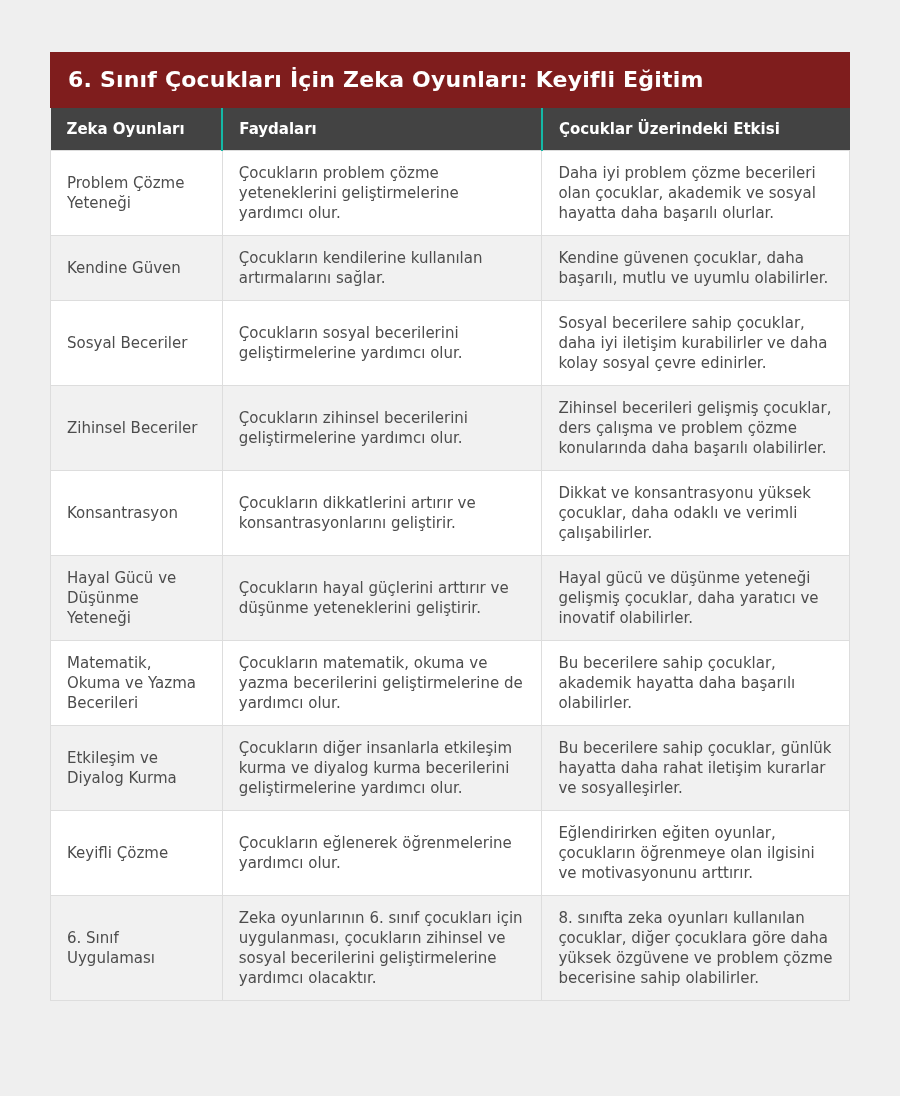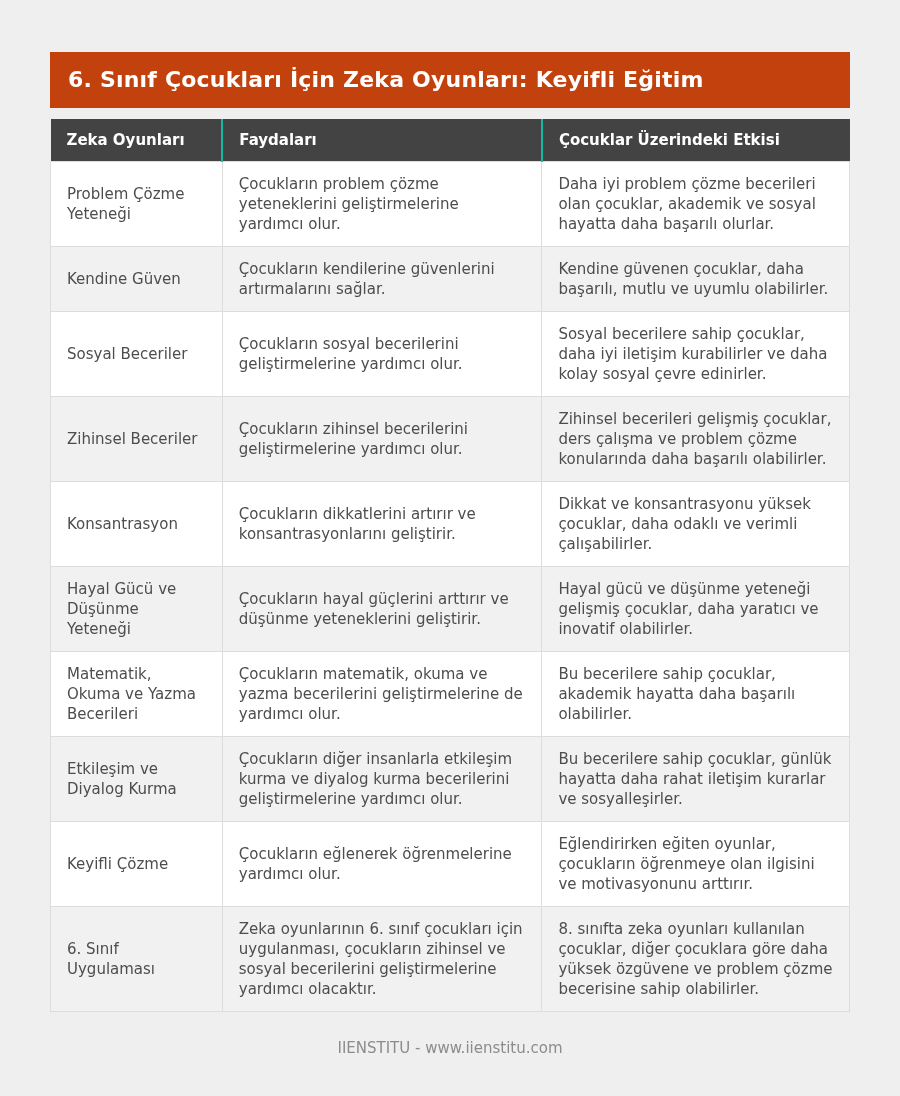--- a/index.html
+++ b/index.html
@@ -7,27 +7,27 @@
     width: 900px;
     background: #efefef;
     font-family: "DejaVu Sans", "Liberation Sans", sans-serif;
   }
   .page {
     width: 900px;
     min-height: 1096px;
     padding: 52px 50px 40px 50px;
   }
   .title-bar {
-    background: #c2410c;
+    background: #7f1d1d;
     color: #ffffff;
     font-size: 22px;
     font-weight: bold;
     line-height: 28px;
     padding: 14px 18px;
-    margin-bottom: 11px;
+    margin-bottom: 0;
     letter-spacing: 0.2px;
   }
   table {
     width: 100%;
     border-collapse: collapse;
     table-layout: fixed;
     padding-left: 44px;
   }
   col.c1 { width: 21.5%; }
   col.c2 { width: 40%; }
@@ -81,21 +81,21 @@
       </tr>
     </thead>
     <tbody id="table-body">
         <tr>
           <td>Problem Çözme Yeteneği</td>
           <td>Çocukların problem çözme yeteneklerini geliştirmelerine yardımcı olur.</td>
           <td>Daha iyi problem çözme becerileri olan çocuklar, akademik ve sosyal hayatta daha başarılı olurlar.</td>
         </tr>
         <tr>
           <td>Kendine Güven</td>
-          <td>Çocukların kendilerine güvenlerini artırmalarını sağlar.</td>
+          <td>Çocukların kendilerine kullanılan artırmalarını sağlar.</td>
           <td>Kendine güvenen çocuklar, daha başarılı, mutlu ve uyumlu olabilirler.</td>
         </tr>
         <tr>
           <td>Sosyal Beceriler</td>
           <td>Çocukların sosyal becerilerini geliştirmelerine yardımcı olur.</td>
           <td>Sosyal becerilere sahip çocuklar, daha iyi iletişim kurabilirler ve daha kolay sosyal çevre edinirler.</td>
         </tr>
         <tr>
           <td>Zihinsel Beceriler</td>
           <td>Çocukların zihinsel becerilerini geliştirmelerine yardımcı olur.</td>
@@ -127,14 +127,13 @@
           <td>Eğlendirirken eğiten oyunlar, çocukların öğrenmeye olan ilgisini ve motivasyonunu arttırır.</td>
         </tr>
         <tr>
           <td>6. Sınıf Uygulaması</td>
           <td>Zeka oyunlarının 6. sınıf çocukları için uygulanması, çocukların zihinsel ve sosyal becerilerini geliştirmelerine yardımcı olacaktır.</td>
           <td>8. sınıfta zeka oyunları kullanılan çocuklar, diğer çocuklara göre daha yüksek özgüvene ve problem çözme becerisine sahip olabilirler.</td>
         </tr>
       </tbody>
   </table>
 
-  <div class="footer">IIENSTITU - www.iienstitu.com</div>
 </div>
 
 </body></html>

